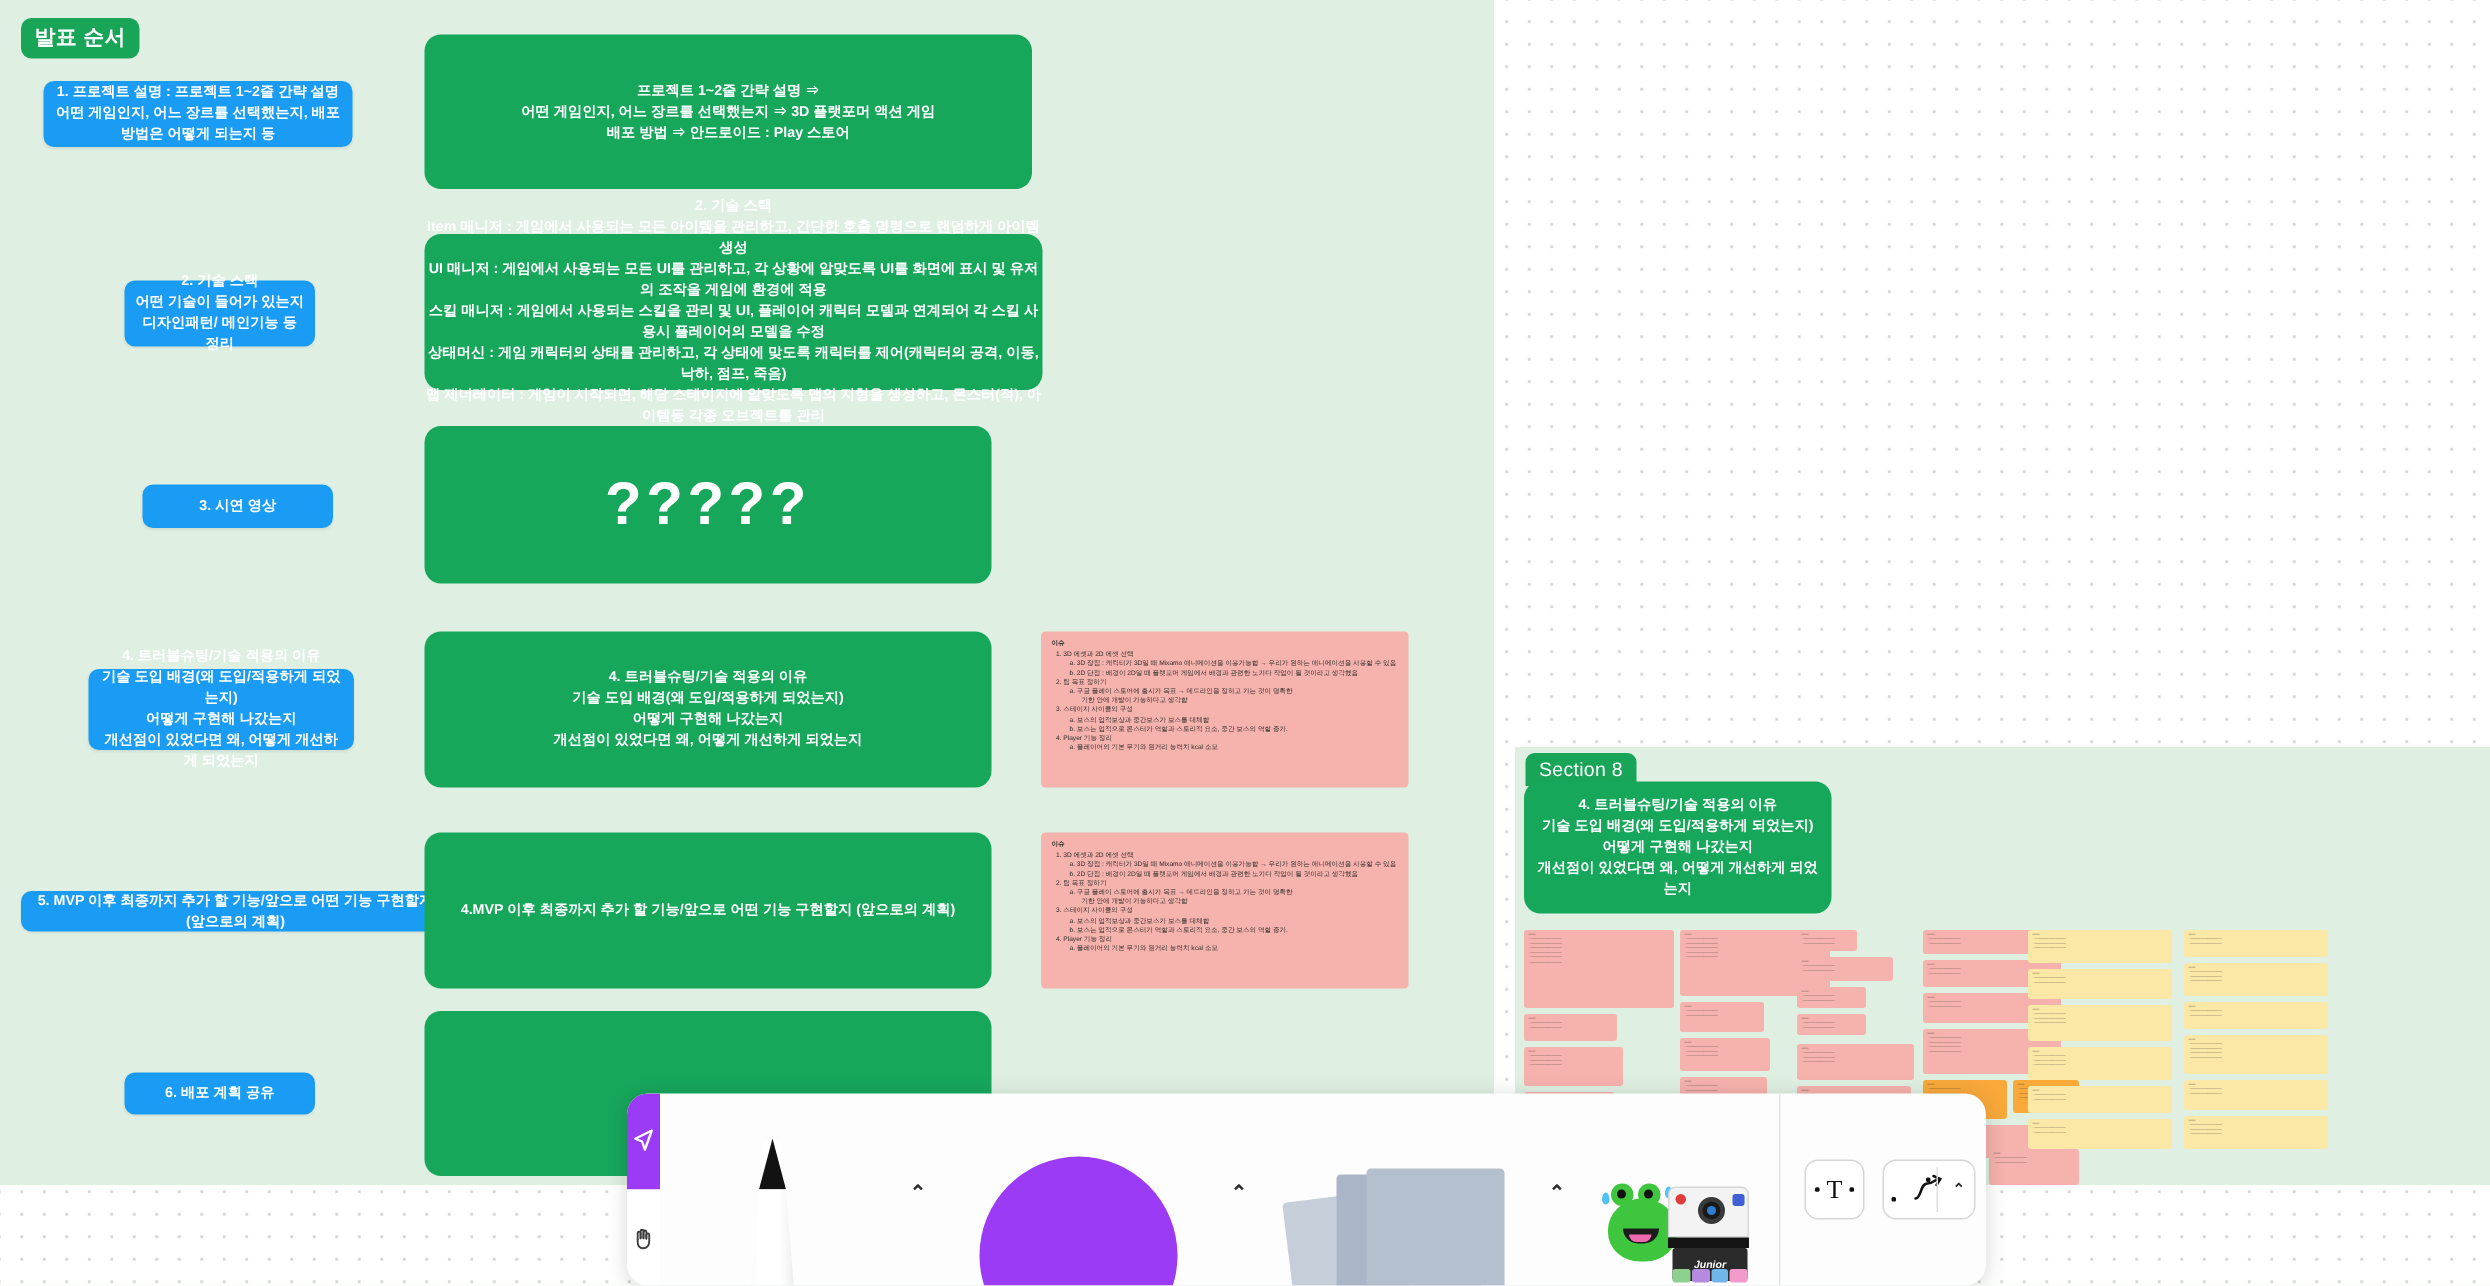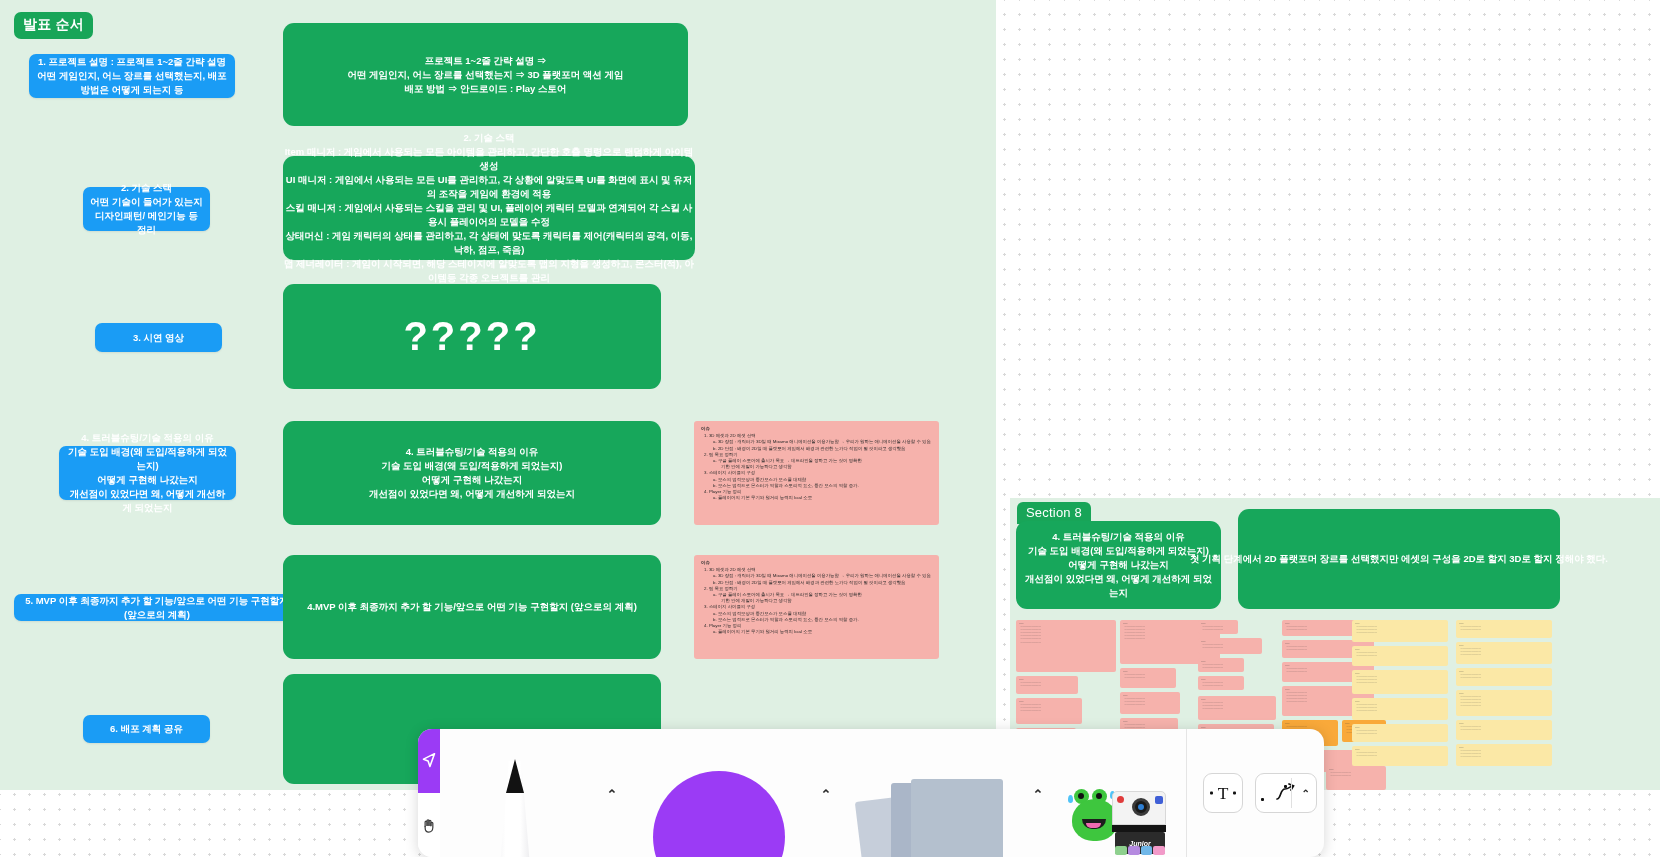--- a/index.html
+++ b/index.html
@@ -361,23 +361,20 @@
   <div class="board-section"></div>
   <div class="frame-title" id="frame-title-section1">Section 8</div>
 
   <div class="section-green" style="left:1016px; top:521px; width:205px; height:88px;">
     <div class="sg-text">4. 트러블슈팅/기술 적용의 이유
 기술 도입 배경(왜 도입/적용하게 되었는지)
 어떻게 구현해 나갔는지
 개선점이 있었다면 왜, 어떻게 개선하게 되었는지</div>
   </div>
 
-  <div class="section-green" style="left:1238px; top:509px; width:322px; height:100px;">
-    <div class="sg-text single">첫 기획 단계에서 2D 플랫포머 장르를 선택했지만 에셋의 구성을 2D로 할지 3D로 할지 정해야 했다.</div>
-  </div>
 
   <div id="sticky-cluster">
       <div class="sticky pink" style="left: 1016px; top: 620px; width: 100px; height: 52px;">
         <div class="st-h">——</div>
         <div>· —————————</div>
         <div>· —————————</div>
         <div>· —————————</div>
         <div>· —————————</div>
         <div>· —————————</div>
         <div>· —————————</div>

